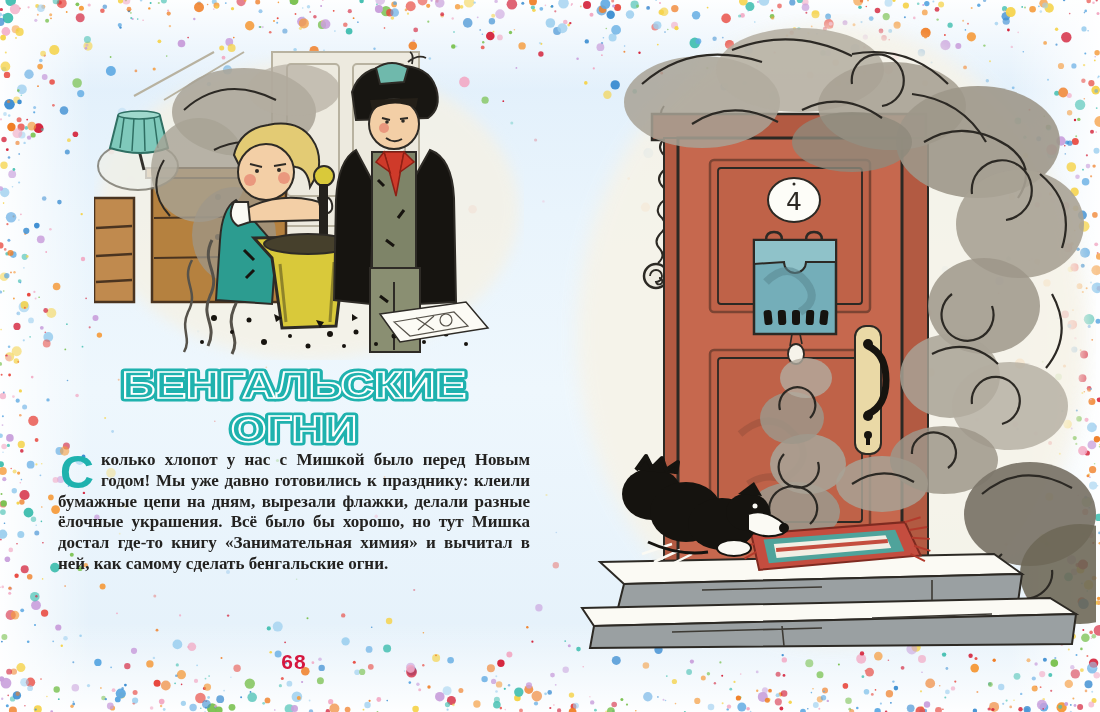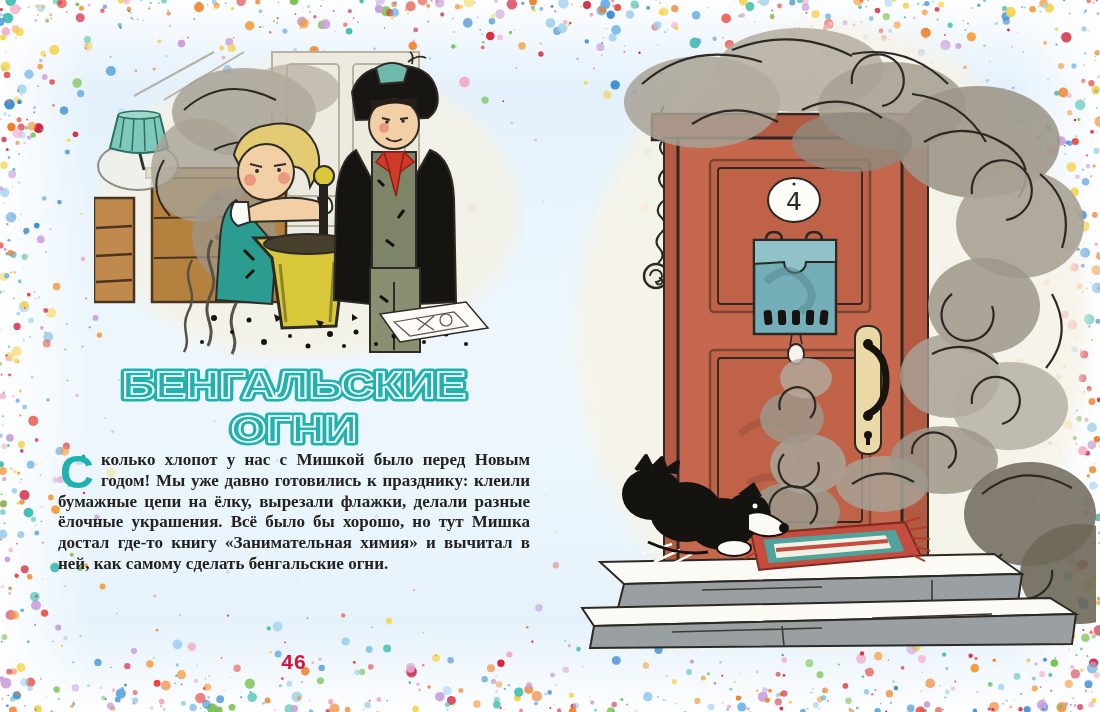--- a/index.html
+++ b/index.html
@@ -1475,24 +1475,24 @@
         <g font-family="Liberation Sans, sans-serif" font-weight="700" text-anchor="middle">
           <text x="236" y="36" font-size="37" textLength="344" lengthAdjust="spacingAndGlyphs" stroke-width="7" stroke-linejoin="round" fill="#1fb2ae" stroke="#1fb2ae">БЕНГАЛЬСКИЕ</text>
           <text x="236" y="36" font-size="37" textLength="344" lengthAdjust="spacingAndGlyphs" fill="none" stroke="#ffffff" stroke-width="1.7">БЕНГАЛЬСКИЕ</text>
           <text x="236" y="80" font-size="37" textLength="126" lengthAdjust="spacingAndGlyphs" stroke-width="7" stroke-linejoin="round" fill="#1fb2ae" stroke="#1fb2ae">ОГНИ</text>
           <text x="236" y="80" font-size="37" textLength="126" lengthAdjust="spacingAndGlyphs" fill="none" stroke="#ffffff" stroke-width="1.7">ОГНИ</text>
         </g>
       </svg>
     </div>
 
     <div class="body-text">
-      <p class="p1"><span class="dropcap">С</span><span>колько хлопот у нас с Мишкой было перед Новым годом! Мы уже давно готовились к празднику: клеили бумажные цепи на ёлку, вырезали флажки, делали разные ёлочные украшения. Всё было бы хорошо, но тут Мишка достал где-то книгу «Занимательная химия» и вычитал в ней, как самому сделать бенгальские огни.</span></p>
+      <p class="p1"><span class="dropcap">С</span><span>колько хлопот у нас с Мишкой было перед Новым годом! Мы уже давно готовились к празднику: клеили бумажные цепи на дням, вырезали флажки, делали разные ёлочные украшения. Всё было бы хорошо, но тут Мишка достал где-то книгу «Занимательная химия» и вычитал в ней, как самому сделать бенгальские огни.</span></p>
     </div>
 
-    <div class="page-number" style="color: rgb(213, 23, 63);">46</div>
+    <div class="page-number" style="color: rgb(213, 23, 63);">68</div>
   </div>
 
   <div class="right-page">
     <svg width="544" height="655" viewBox="0 0 544 655">
       <defs>
           <filter id="soft2" x="-30%" y="-30%" width="160%" height="160%">
             <feGaussianBlur stdDeviation="9"></feGaussianBlur>
           </filter>
         </defs>
       <ellipse cx="280" cy="320" rx="255" ry="310" fill="#f7f3e7" opacity="0.85" filter="url(#soft2)"></ellipse>

